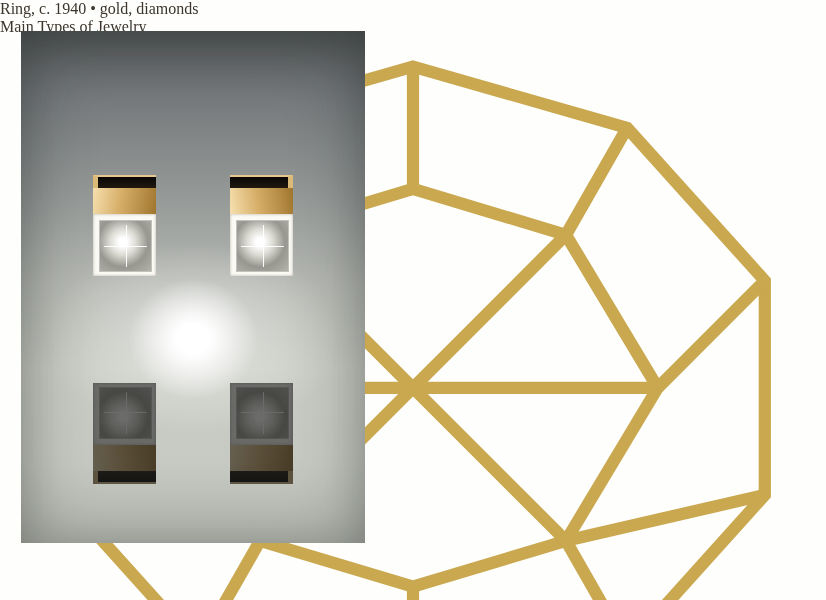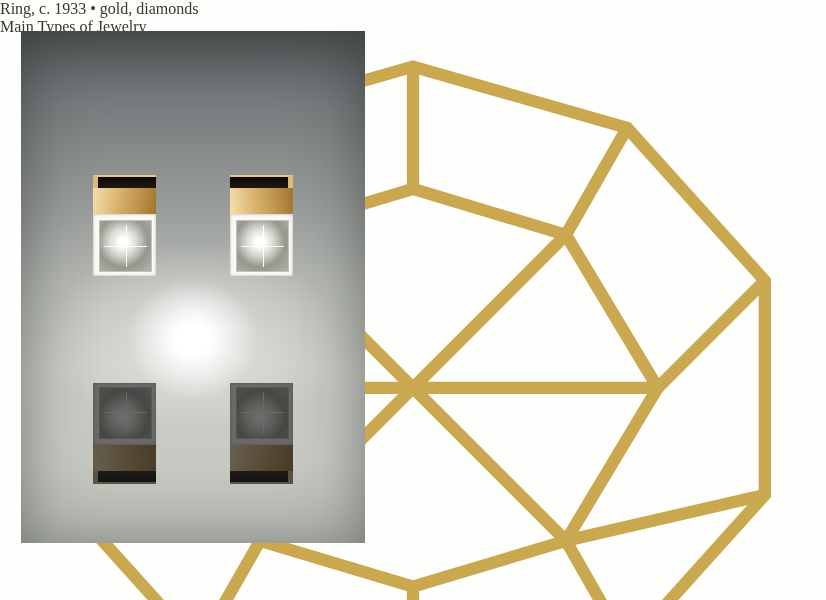--- a/index.html
+++ b/index.html
@@ -129,21 +129,21 @@
     </div>
     <div class="pave"></div>
     <div class="wing left"></div>
     <div class="wing right"></div>
   </div>
 
   <div class="shank"></div>
   <div class="vignette"></div>
 </div>
 
-<div class="caption">Ring, c. 1933 • gold, diamonds</div>
+<div class="caption">Ring, c. 1940 • gold, diamonds</div>
 
 
 <div class="header-label">Main Types of Jewelry</div>
 
 <svg class="ornament" viewBox="0 0 54 92" fill="none" stroke="#c9a84f" stroke-width="0.8">
 
   <polygon points="27,2 41,6 50,16 50,30 41,40 27,44 13,40 4,30 4,16 13,6"></polygon>
   <polygon points="27,10 37,13 43,23 37,33 27,36 17,33 11,23 17,13"></polygon>
   <line x1="27" y1="2" x2="27" y2="10"></line>
     <line x1="41" y1="6" x2="37" y2="13"></line>

